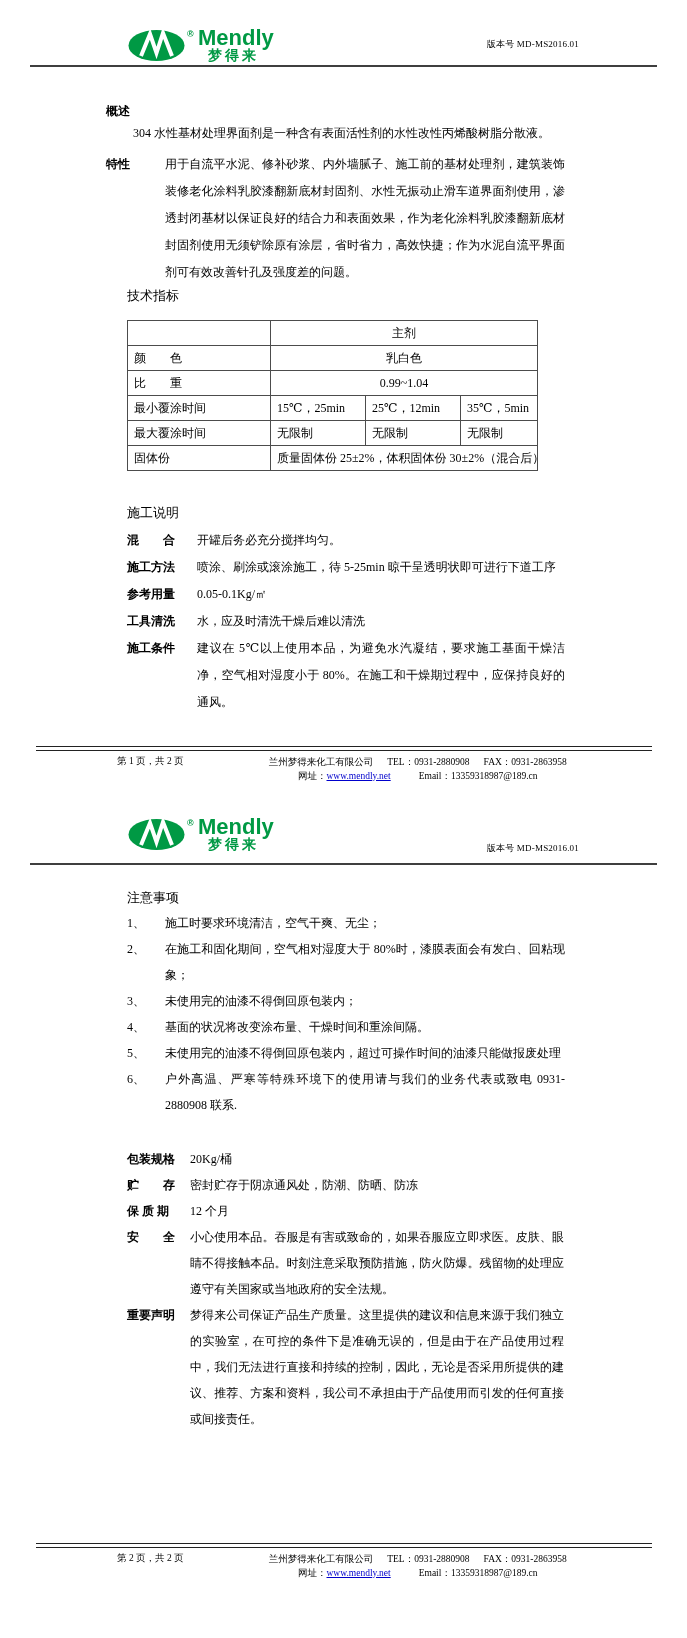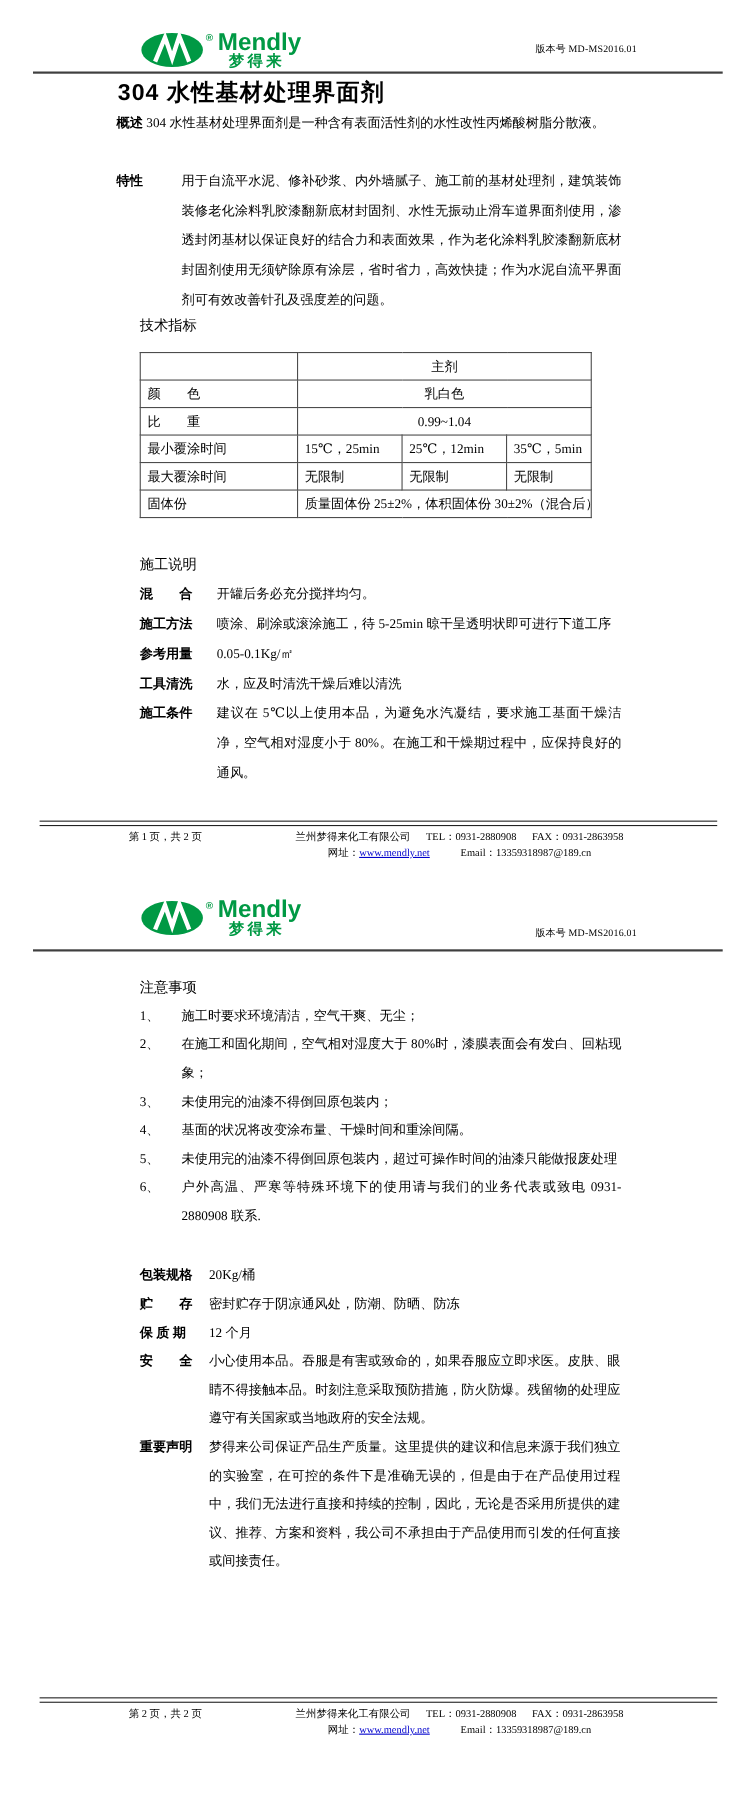--- a/index.html
+++ b/index.html
@@ -12,21 +12,21 @@
   .hr2band { position:relative; height:3px; border-top:1px solid #222; border-bottom:1px solid #222; }
   .version { position:absolute; right:108px; font-size:9px; letter-spacing:.2px; }
   .title {
     position:absolute; left:107px; font-size:21px; font-weight:bold; letter-spacing:1px;
     font-family:"Liberation Sans","DejaVu Sans",sans-serif;
   }
   .h12 { position:absolute; font-weight:normal; font-size:13px; }
   .sec { position:absolute; display:flex; line-height:27px; }
   .sec .lbl { font-weight:bold; flex:none; }
   .sec .txt { text-align:justify; }
-  #overview { left:106px; top:98px; }  #overview .lbl { width:27px; } #overview .txt { width:432px; }
+  #overview { left:106px; top:98px; }  #overview .lbl { width:27px; } #overview .txt { width:432px;margin-top:22px; }
   #features { left:106px; top:151px; } #features .lbl { width:59px; } #features .txt { width:400px; }
   table.tech {
     position:absolute; left:127px; top:320px; width:410px;
     border-collapse:collapse; table-layout:fixed; font-size:12px;
   }
   table.tech td { border:1px solid #4c4c4c; height:24px; padding:0 6px; overflow:hidden; white-space:nowrap; }
   table.tech td.cc { text-align:center; padding:0;margin-top:12px; }
   .conslist { position:absolute; left:127px; top:527px; line-height:27px; }
   .crow { display:flex; }
   .crow .lbl { width:70px; font-weight:bold; flex:none; }
@@ -57,21 +57,20 @@
   <svg class="logo" style="top:28px" width="160" height="34" viewBox="0 0 160 34">
     <ellipse class="lg-fill" cx="28.5" cy="17.5" rx="28" ry="15.5"></ellipse>
     <path d="M13 28 L22 6 L28.5 25 L35 5 L44 28" fill="none" stroke="#ffffff" stroke-width="4"></path>
     <text class="lg-text" x="59" y="9" font-size="9">®</text>
     <text class="lg-text" x="70" y="17" font-size="22">Mendly</text>
     <text class="lg-text" x="80" y="32" font-size="14" letter-spacing="3">梦得来</text>
   </svg>
   <div class="version" style="top:38px">版本号 MD-MS2016.01</div>
   <div class="hr" style="top:65px"></div>
 
-  <div class="title" style="top:70px">304 水性基材处理界面剂</div>
 
   <div class="sec" id="overview">
     <div class="lbl">概述</div>
     <div class="txt">304 水性基材处理界面剂是一种含有表面活性剂的水性改性丙烯酸树脂分散液。</div>
   </div>
 
   <div class="sec" id="features">
     <div class="lbl">特性</div>
     <div class="txt">用于自流平水泥、修补砂浆、内外墙腻子、施工前的基材处理剂，建筑装饰装修老化涂料乳胶漆翻新底材封固剂、水性无振动止滑车道界面剂使用，渗透封闭基材以保证良好的结合力和表面效果，作为老化涂料乳胶漆翻新底材封固剂使用无须铲除原有涂层，省时省力，高效快捷；作为水泥自流平界面剂可有效改善针孔及强度差的问题。</div>
   </div>

